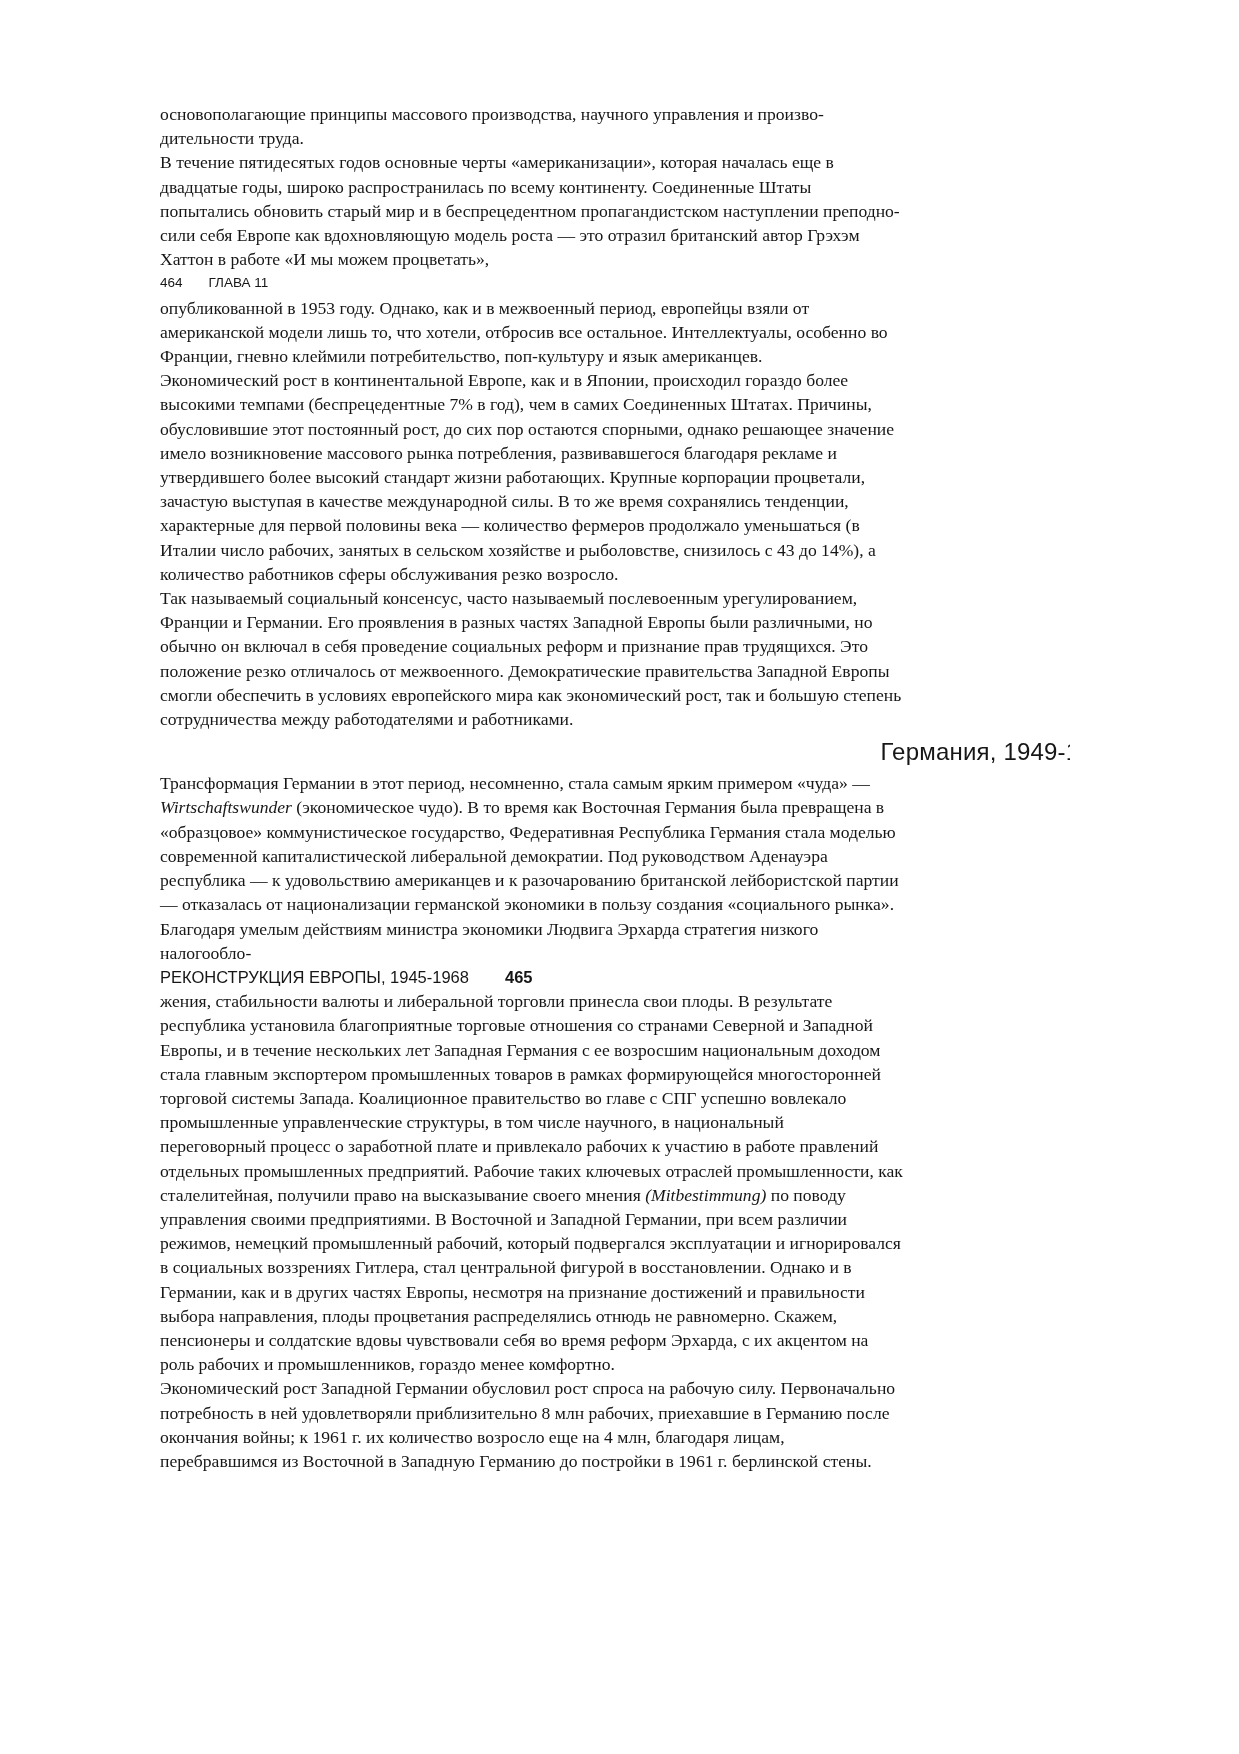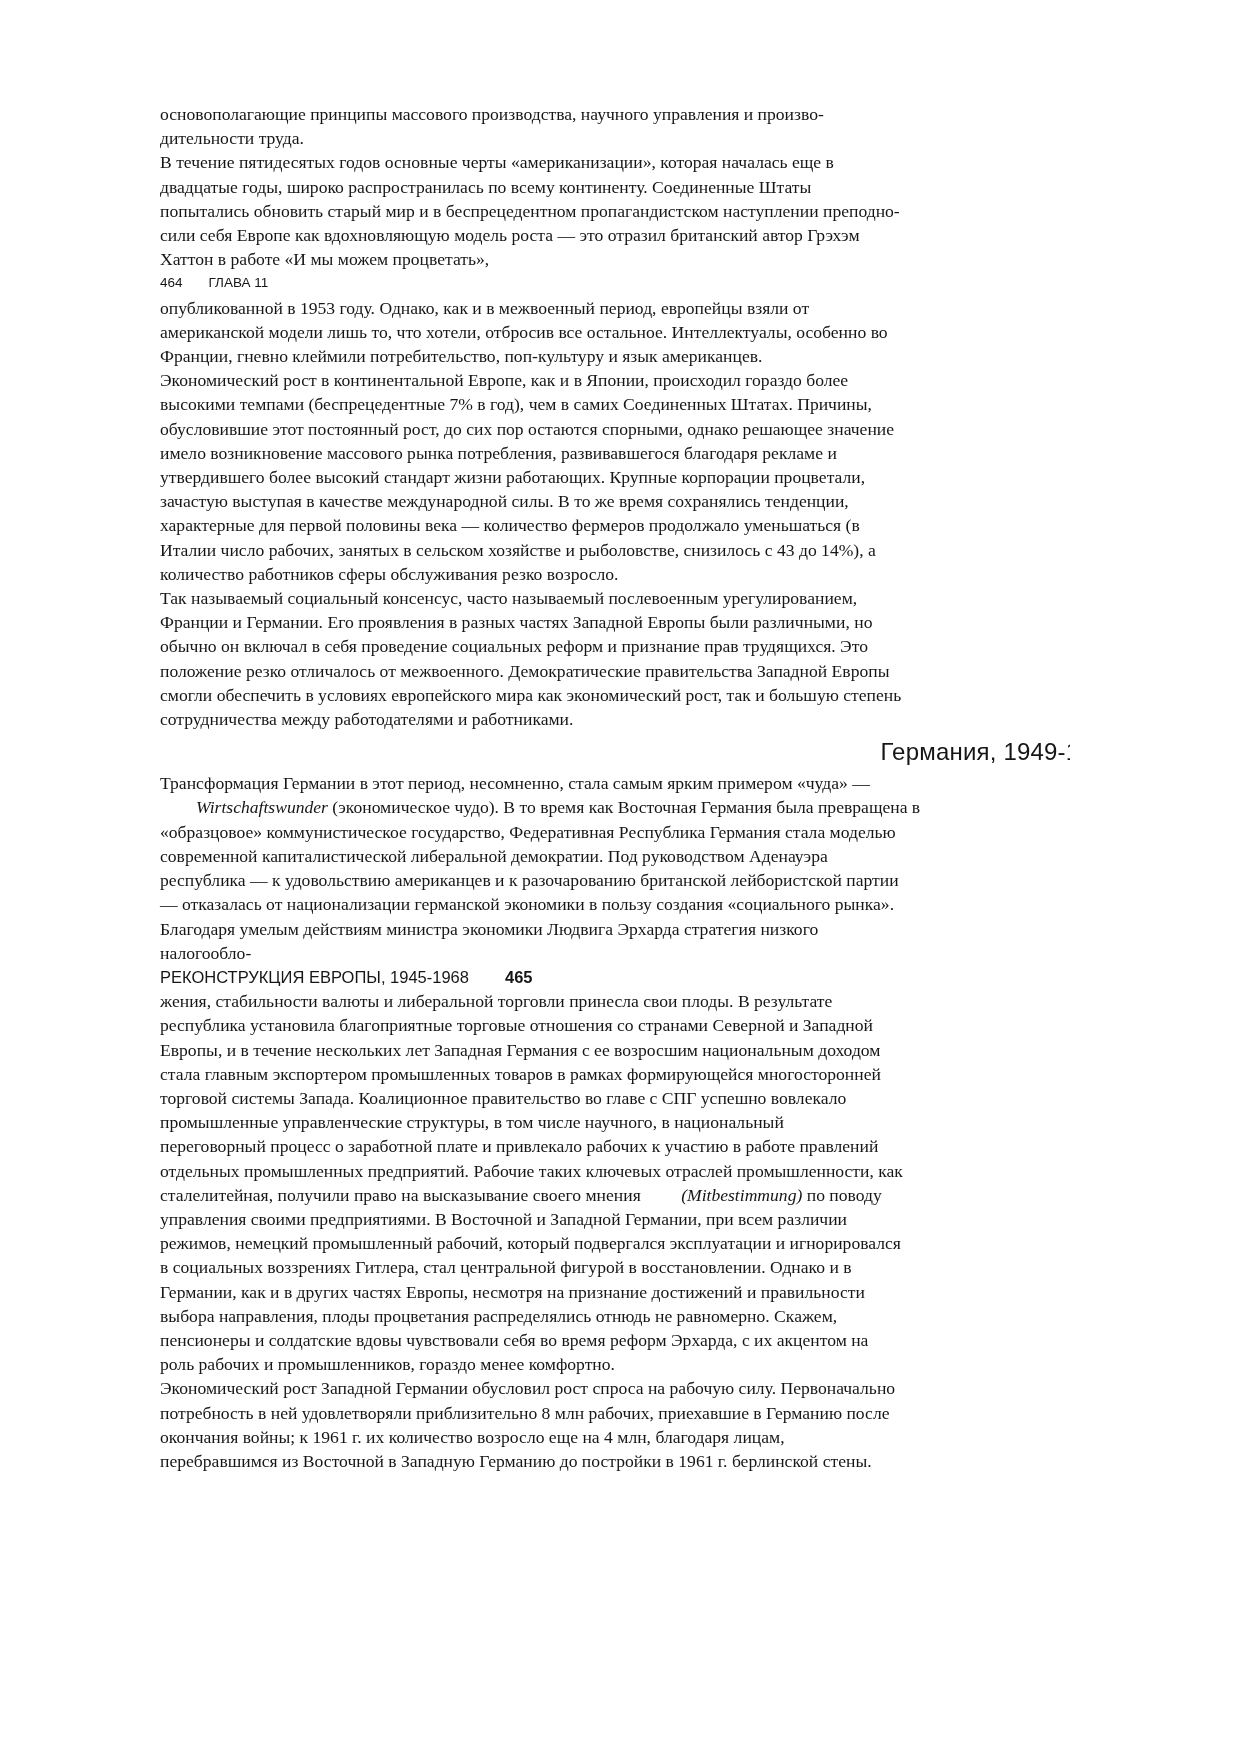--- a/index.html
+++ b/index.html
@@ -42,21 +42,21 @@
   .line.heading {
     font-family: "Liberation Sans", "DejaVu Sans", sans-serif;
     font-weight: normal;
     font-size: 24px;
     line-height: 36px;
     padding-top: 3px;
     padding-bottom: 1px;
     letter-spacing: 0.2px;
     text-align: right;
   }
-  .italic { font-style: italic; margin-left: 36px; }
+  .italic { font-style: italic; }
 </style>
 </head>
 <body>
 
 <div class="page">
   <div class="text-column" id="text-column">
       <div class="line body">основополагающие принципы массового производства, научного управления и произво-</div>
       <div class="line body">дительности труда.</div>
       <div class="line body">В течение пятидесятых годов основные черты «американизации», которая началась еще в</div>
       <div class="line body">двадцатые годы, широко распространилась по всему континенту. Соединенные Штаты</div>

